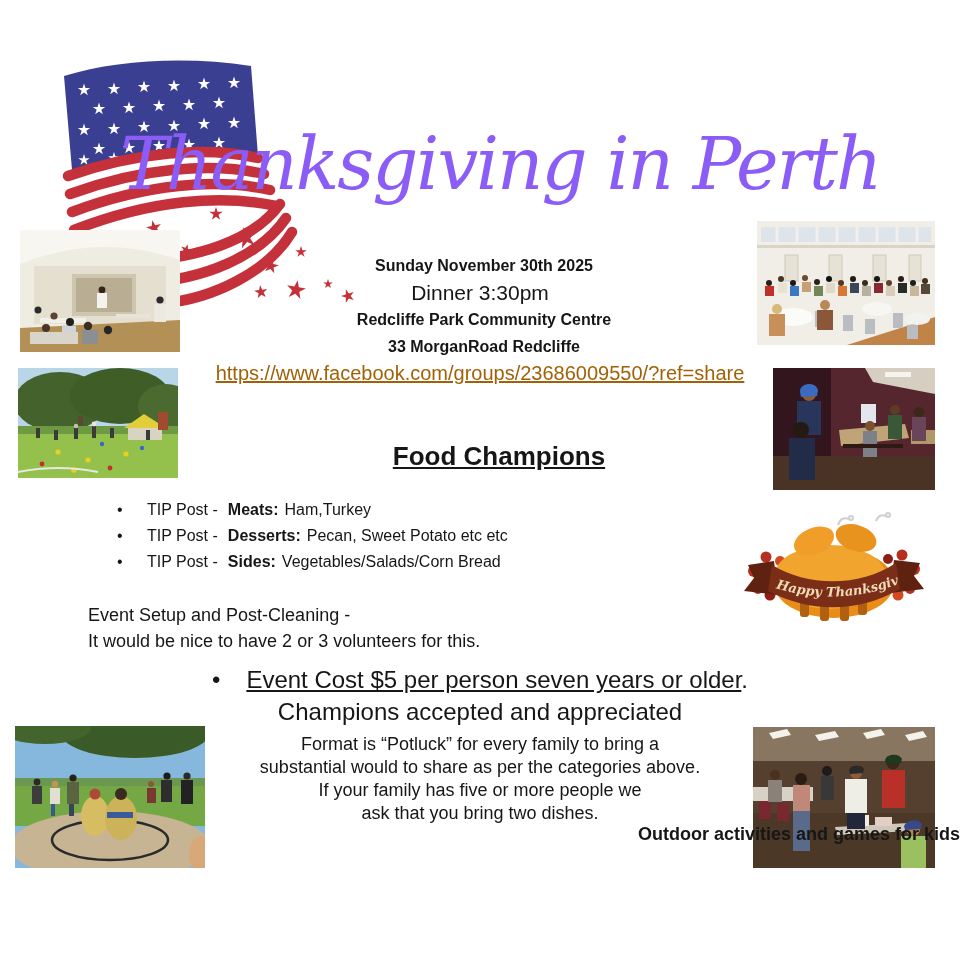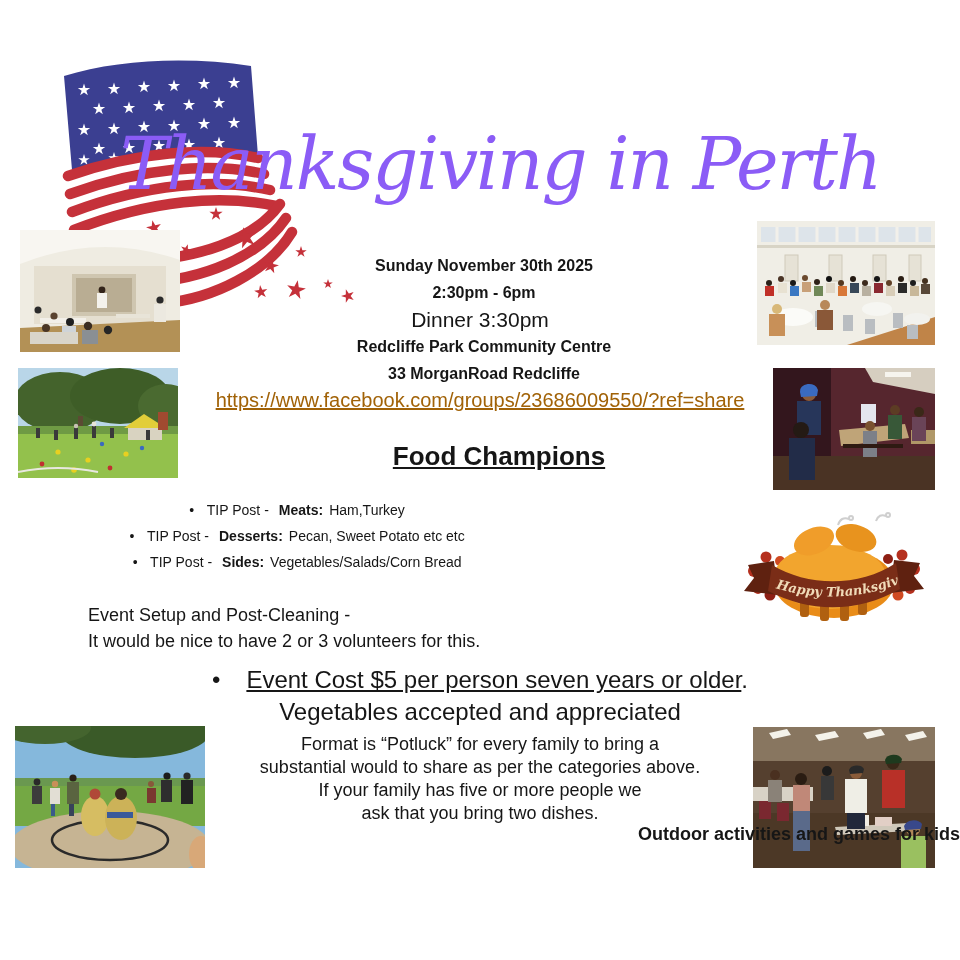--- a/index.html
+++ b/index.html
@@ -14,21 +14,21 @@
   
   .details{position:absolute;left:0;right:0;top:252px;text-align:center;z-index:2;}
   .d-bold{font-weight:bold;font-size:16px;line-height:27px;margin-left:8px;}
   .d-reg{font-size:21px;line-height:27px;}
   .d-link{display:inline-block;font-size:20px;line-height:26px;color:#a16207;
           text-decoration:underline;cursor:pointer;}
   
   .fc-heading{position:absolute;left:0;right:0;top:441px;text-align:center;
               font-size:26px;font-weight:bold;margin-left:38px;}
   .fc-heading span{text-decoration:underline;}
-  .fc-list{position:absolute;left:117px;top:497px;font-size:14px;line-height:26px;text-align:center;}
+  .fc-list{position:absolute;left:117px;top:497px;font-size:16px;line-height:26px;}
   .fc-row .bullet{display:inline-block;width:30px;}
   .fc-row .cat{font-weight:bold;margin-left:10px;}
   .fc-row .det{margin-left:6px;}
   
   .setup{position:absolute;left:88px;top:602px;font-size:18px;line-height:26px;}
   
   .cost{position:absolute;left:0;right:0;top:666px;text-align:center;}
   .cost-line1{font-size:24px;}
   .cost-line1 .bullet{display:inline-block;margin-right:26px;}
   .cost-line1 .ul{text-decoration:underline;}
@@ -357,21 +357,20 @@
     <rect x="40" y="58" width="17" height="26" fill="#c08878"></rect>
     <rect x="40" y="84" width="17" height="40" fill="#5a6a8a"></rect>
     <circle cx="22" cy="48" r="5" fill="#4a3020"></circle>
       <rect x="15" y="53" width="14" height="22" fill="#8a8278"></rect>
     <circle cx="74" cy="44" r="5" fill="#1c1c1c"></circle>
       <rect x="68" y="49" width="13" height="24" fill="#383838"></rect>
   </svg>
 
   <div class="details">
     <div class="d-bold">Sunday November 30th 2025</div>
-    <div class="d-bold">2:30pm - 6pm</div>
     <div class="d-reg">Dinner 3:30pm</div>
     <div class="d-bold">Redcliffe Park Community Centre</div>
     <div class="d-bold">33 MorganRoad Redcliffe</div>
     <a class="d-link">https://www.facebook.com/groups/23686009550/?ref=share</a>
   </div>
 
   <div class="fc-heading">
     <span>Food Champions</span>
   </div>
 
@@ -389,21 +388,21 @@
 
   <div class="setup">
     <div>Event Setup and Post-Cleaning  -</div>
     <div>It would be nice to have 2 or 3 volunteers for this.</div>
   </div>
 
   <div class="cost">
     <div class="cost-line1">
       <span class="bullet">•</span><span class="ul">Event Cost $5 per person seven years or older</span><span>.</span>
     </div>
-    <div class="cost-line2">Vegetables accepted and appreciated</div>
+    <div class="cost-line2">Champions accepted and appreciated</div>
     <div class="fmt">
       <div>Format is “Potluck” for every family to bring a</div>
       <div>substantial would to share as per the categories above.</div>
       <div>If your family has five or more people we</div>
       <div>ask that you bring two dishes.</div>
     </div>
   </div>
 
   <div class="kids">Outdoor activities and games for kids</div>
 

